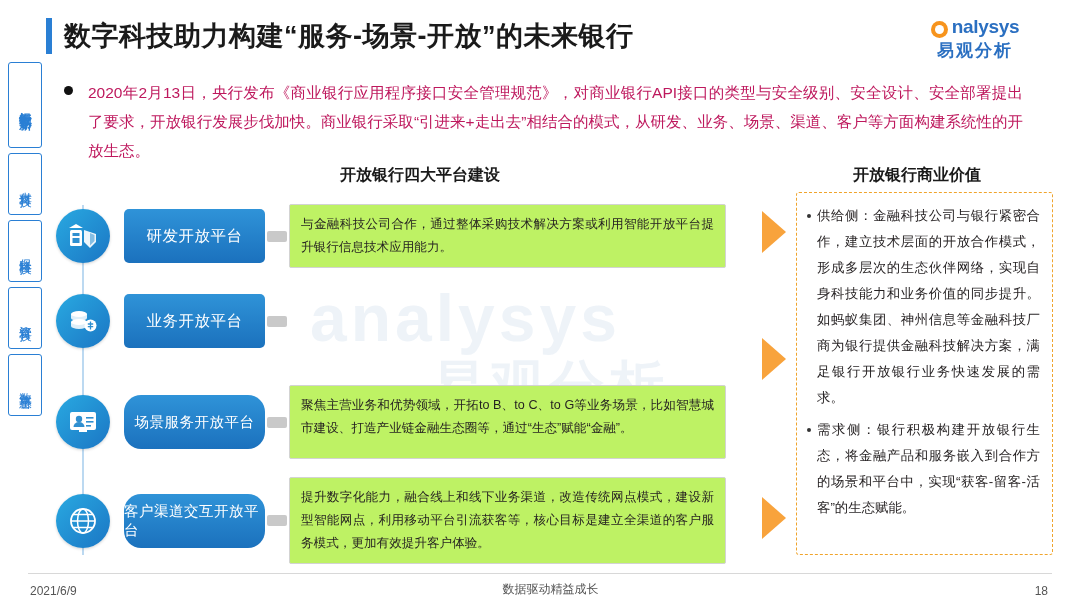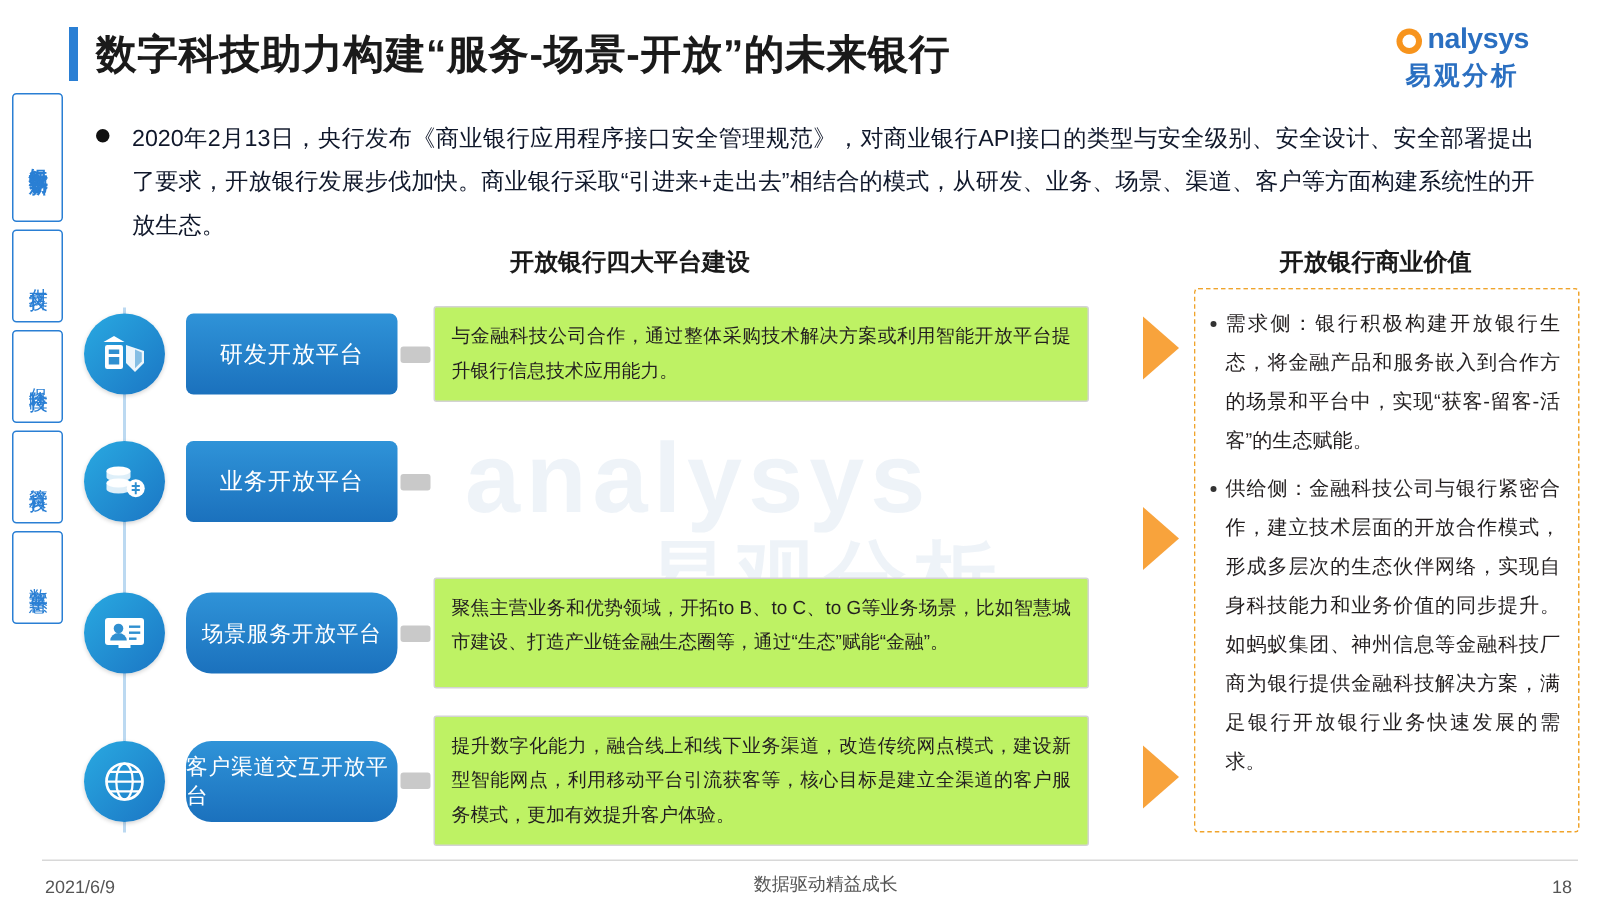--- a/index.html
+++ b/index.html
@@ -45,21 +45,21 @@
 
   .logo-wrap {
     position: absolute;
     right: 30px;
     top: 16px;
     text-align: center;
     width: 150px;
   }
   .logo-top {
     display: flex;
-    align-items: center;
+    align-items: flex-end;
     justify-content: center;
     gap: 4px;
   }
   .logo-mark {
     width: 17px;
     height: 17px;
     border-radius: 50%;
     background: #f7941d;
     position: relative;
     display: inline-block;
@@ -136,21 +136,21 @@
     height: 9px;
     border-radius: 50%;
     background: #111111;
     margin-top: 8px;
     margin-right: 15px;
     flex: none;
   }
   .bullet-text {
     font-size: 15.5px;
     line-height: 29px;
-    color: #0f172a;
+    color: #be185d;
     text-align: justify;
     width: 935px;
   }
 
   
   .sec-head {
     position: absolute;
     font-size: 16px;
     font-weight: bold;
     color: #1a1a1a;
@@ -440,25 +440,25 @@
     <div class="desc-box tall">提升数字化能力，融合线上和线下业务渠道，改造传统网点模式，建设新型智能网点，利用移动平台引流获客等，核心目标是建立全渠道的客户服务模式，更加有效提升客户体验。</div>
   </div>
 
   <div class="arrow arrow-1"></div>
   <div class="arrow arrow-2"></div>
   <div class="arrow arrow-3"></div>
 
   <div class="right-panel">
     <div class="rp-item">
       <div class="rp-dot"></div>
-      <div class="rp-text">需求侧：银行积极构建开放银行生态，将金融产品和服务嵌入到合作方的场景和平台中，实现“获客-留客-活客”的生态赋能。</div>
+      <div class="rp-text">供给侧：金融科技公司与银行紧密合作，建立技术层面的开放合作模式，形成多层次的生态伙伴网络，实现自身科技能力和业务价值的同步提升。如蚂蚁集团、神州信息等金融科技厂商为银行提供金融科技解决方案，满足银行开放银行业务快速发展的需求。</div>
     </div>
     <div class="rp-item">
       <div class="rp-dot"></div>
-      <div class="rp-text">供给侧：金融科技公司与银行紧密合作，建立技术层面的开放合作模式，形成多层次的生态伙伴网络，实现自身科技能力和业务价值的同步提升。如蚂蚁集团、神州信息等金融科技厂商为银行提供金融科技解决方案，满足银行开放银行业务快速发展的需求。</div>
+      <div class="rp-text">需求侧：银行积极构建开放银行生态，将金融产品和服务嵌入到合作方的场景和平台中，实现“获客-留客-活客”的生态赋能。</div>
     </div>
   </div>
 
   <div class="footer-line"></div>
   <div class="footer-date">2021/6/9</div>
   <div class="footer-center">数据驱动精益成长</div>
   <div class="footer-page">18</div>
 
 </div>
 

